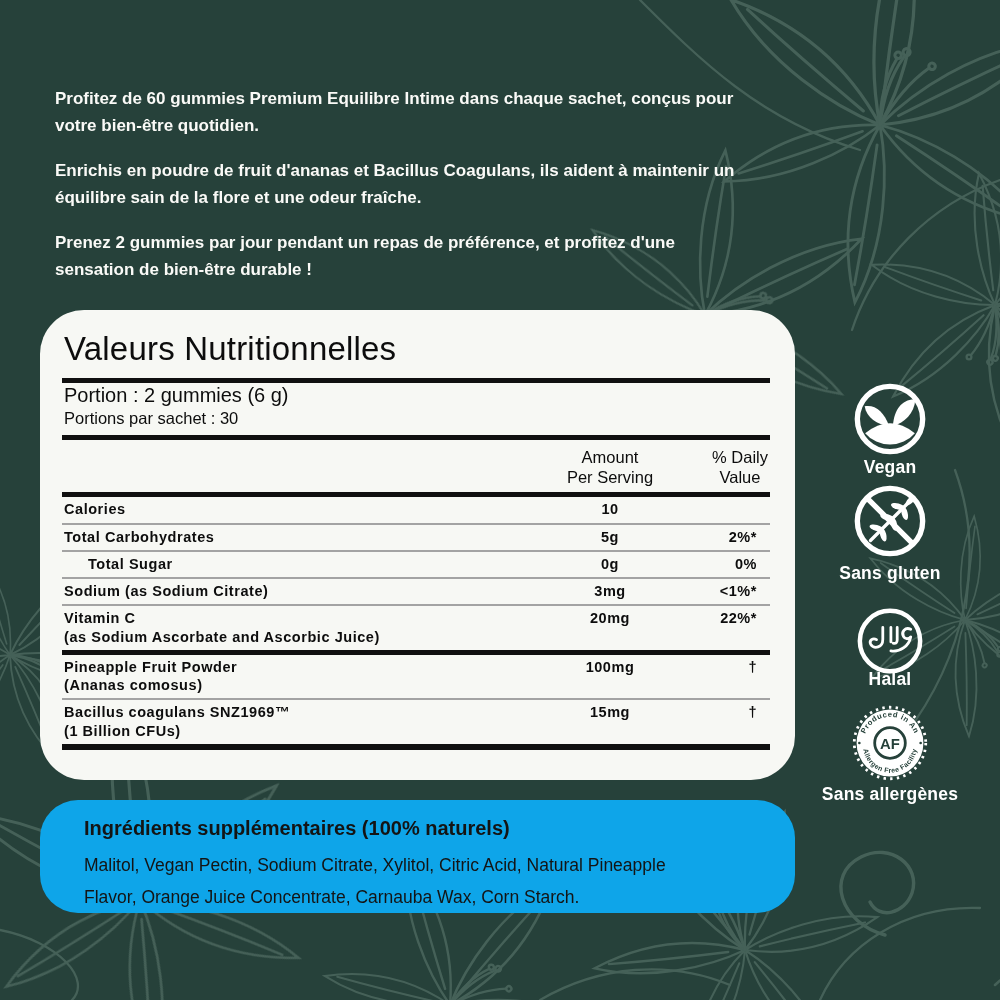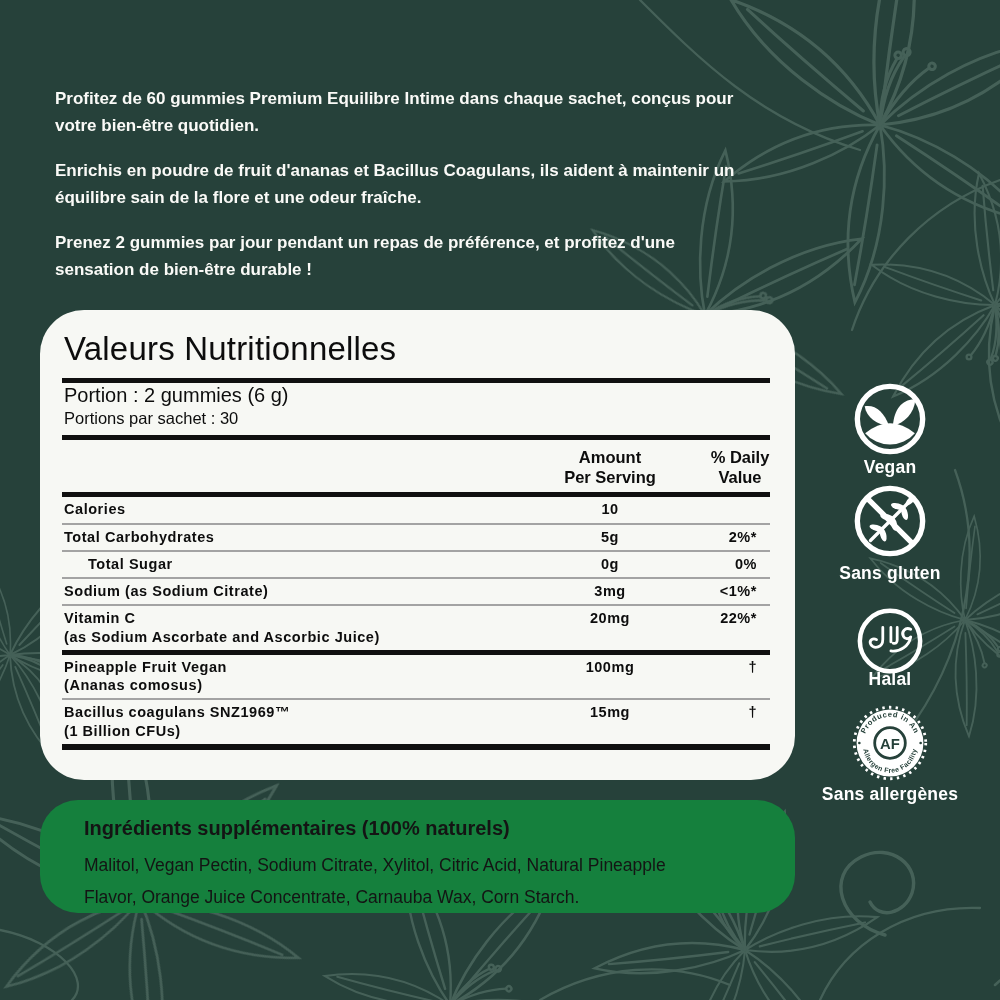--- a/index.html
+++ b/index.html
@@ -20,21 +20,21 @@
     left:40px;top:310px;width:755px;height:470px;background:#f7f8f4;
     border-radius:44px;box-sizing:border-box;padding:12px 25px 0 22px;color:#0d0d0d;
   }
   .nutri-title{font-size:33px;font-weight:normal;letter-spacing:0.2px;margin:8px 0 0 2px;}
   .bar{height:5px;background:#101010;}
   .bar1{margin-top:10px;}
   .bar2{margin-top:5px;}
   .serving1{font-size:20px;margin:1px 0 2px 2px;}
   .serving2{font-size:16.5px;margin:1px 0 7px 2px;}
   .grid3{display:grid;grid-template-columns:1fr 200px 60px;}
-  .hdr{font-weight:bold;font-size:16.5px;line-height:1.22;padding:7px 0 5px 0;}
+  .hdr{font-weight:normal;font-size:16.5px;line-height:1.22;padding:7px 0 5px 0;}
   .hdr .c{text-align:center;white-space:pre-line;}
   .row{border-bottom:2px solid #a3a3a3;padding:3px 0 4px 0;font-weight:bold;font-size:14.5px;letter-spacing:0.55px;line-height:1.26;align-items:start;}
   .row .amt{text-align:center;}
   .row .dv{text-align:right;padding-right:13px;white-space:nowrap;}
   .row .lbl{padding-left:2px;}
   .row.indent .lbl{padding-left:26px;}
   .row.sep-thick{border-bottom-width:5px;border-bottom-color:#101010;}
   .row.sep-end{border-bottom-width:6px;border-bottom-color:#101010;}
   .sub{font-size:14.5px;}
 
@@ -42,21 +42,21 @@
   .badges{left:820px;top:0;width:140px;height:999px;margin-top:23px;}
   .badge{position:absolute;left:0;width:140px;text-align:center;}
   .badge-label{color:#ffffff;font-weight:bold;font-size:17.5px;letter-spacing:0.2px;}
   .b-vegan-ic{top:357px;} .b-vegan-lb{top:434px;}
   .b-gluten-ic{top:459px;} .b-gluten-lb{top:540px;}
   .b-halal-ic{top:582px;} .b-halal-lb{top:646px;}
   .b-af-ic{top:681px;} .b-af-lb{top:761px;}
 
   
   .ingr-card{
-    left:40px;top:800px;width:755px;height:113px;background:#15803d;
+    left:40px;top:800px;width:755px;height:113px;background:#0ea5e9;
     border-radius:38px;box-sizing:border-box;padding:15px 30px;color:#141414;
   }
   .ingr-title{font-size:20px;font-weight:bold;margin:2px 0 9px 14px;}
   .ingr-body{font-size:17.5px;line-height:1.85;margin-left:14px;white-space:pre-line;}
 </style>
 </head>
 <body>
 
 <svg class="decor" width="1000" height="1000" viewBox="0 0 1000 1000" aria-hidden="true">
   <defs>
@@ -151,21 +151,21 @@
     <div class="grid3 row sep-thick">
       <div>
         <div class="lbl">Vitamin C</div>
         <div class="lbl sub">(as Sodium Ascorbate and Ascorbic Juice)</div>
       </div>
       <div class="amt">20mg</div>
       <div class="dv">22%*</div>
     </div>
     <div class="grid3 row">
       <div>
-        <div class="lbl">Pineapple Fruit Vegan</div>
+        <div class="lbl">Pineapple Fruit Powder</div>
         <div class="lbl sub">(Ananas comosus)</div>
       </div>
       <div class="amt">100mg</div>
       <div class="dv">†</div>
     </div>
     <div class="grid3 row sep-end">
       <div>
         <div class="lbl">Bacillus coagulans SNZ1969™</div>
         <div class="lbl sub">(1 Billion CFUs)</div>
       </div>

